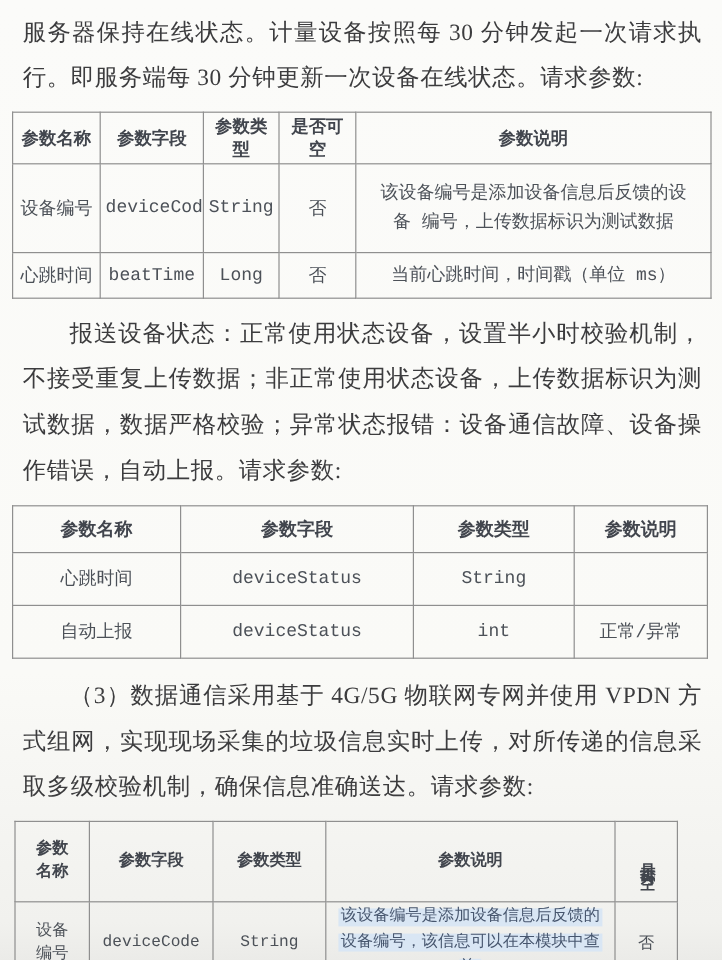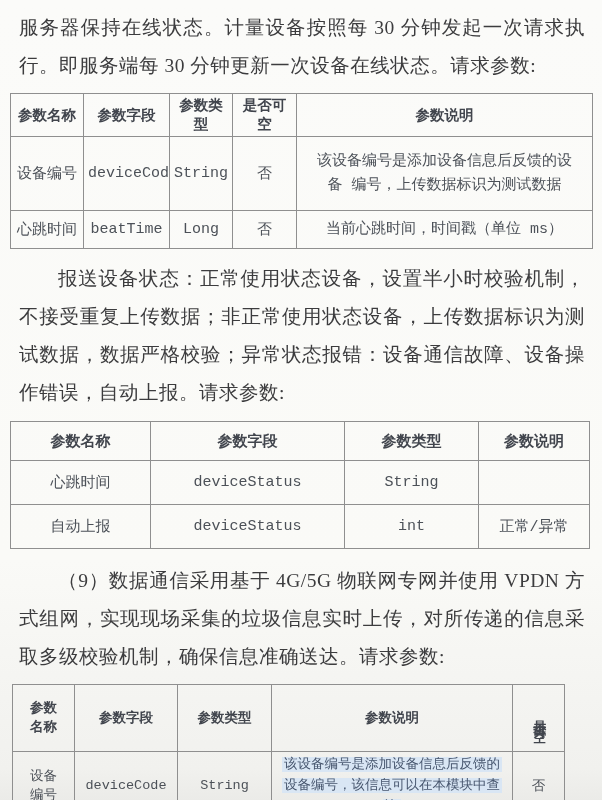--- a/index.html
+++ b/index.html
@@ -144,21 +144,21 @@
     </tr>
     <tr>
       <td>自动上报</td>
       <td>deviceStatus</td>
       <td>int</td>
       <td>正常/异常</td>
     </tr>
   </tbody>
     </table>
 
-  <p class="para indent p3">（9）数据通信采用基于 4G/5G 物联网专网并使用 VPDN 方式组网，实现现场采集的垃圾信息实时上传，对所传递的信息采取多级校验机制，确保信息准确送达。请求参数:</p>
+  <p class="para indent p3">（3）数据通信采用基于 4G/5G 物联网专网并使用 VPDN 方式组网，实现现场采集的垃圾信息实时上传，对所传递的信息采取多级校验机制，确保信息准确送达。请求参数:</p>
 
   <table class="t3">
     <colgroup>
       <col style="width:62px">
         <col style="width:103px">
         <col style="width:94px">
         <col style="width:241px">
         <col>
     </colgroup>
     <tbody>

